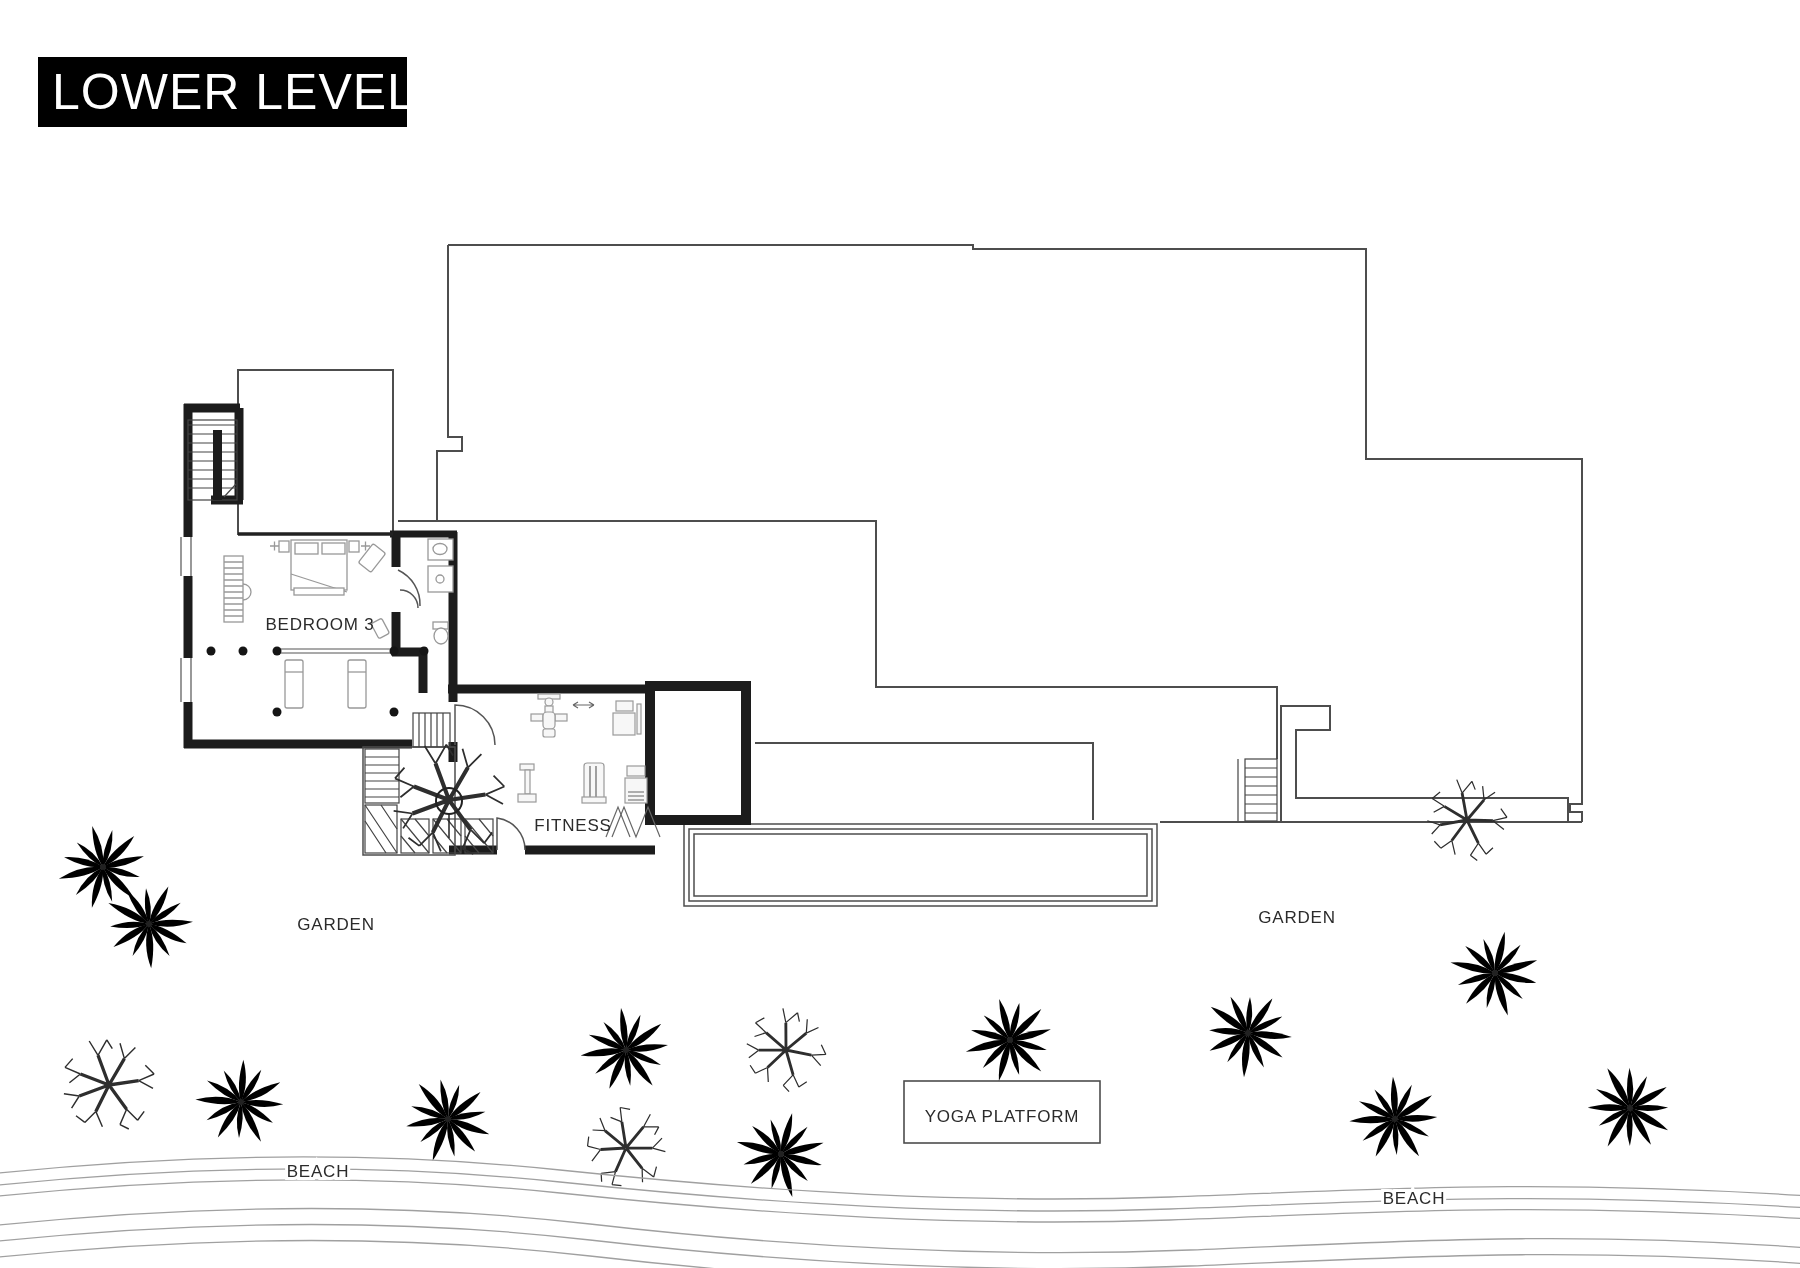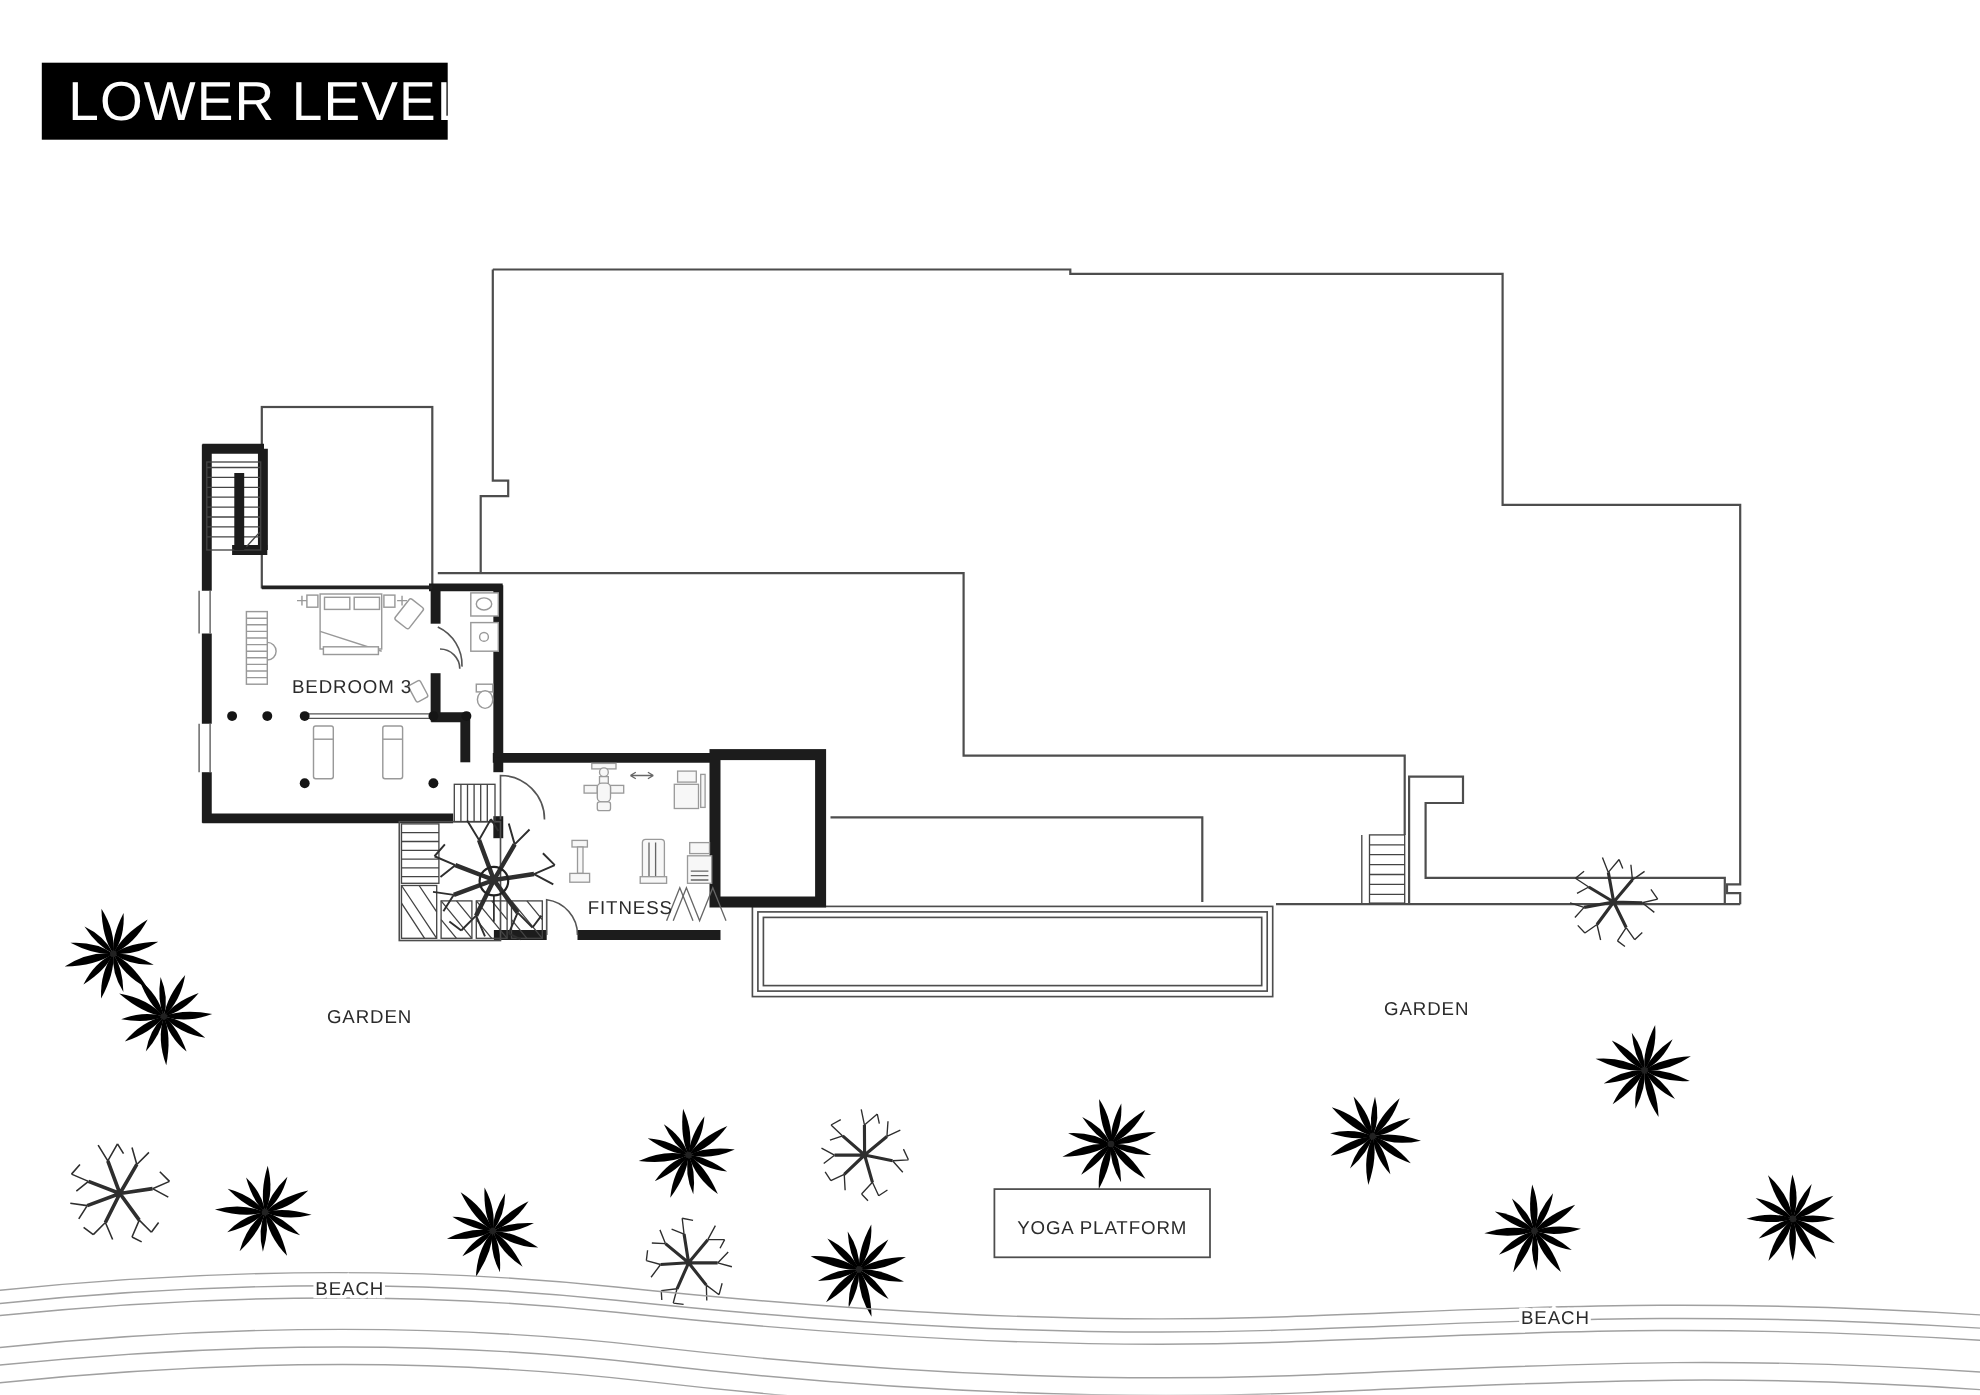--- a/index.html
+++ b/index.html
@@ -1,20 +1,20 @@
 <!DOCTYPE html>
 <html><head>
 <meta charset="utf-8">
 <style>
   html,body{margin:0;padding:0;background:#ffffff;}
   body{width:1800px;height:1268px;position:relative;overflow:hidden;
        font-family:"Liberation Sans", sans-serif;}
   .stage{position:absolute;inset:0;}
   .title-box{position:absolute;left:38px;top:57px;width:369px;height:70px;
-       background:#000000;display:flex;align-items:center;padding:0 24px;
+       background:#000000;display:flex;align-items:center;padding:0 14px;
        box-sizing:border-box;}
   .title-box span{color:#ffffff;font-size:50px;letter-spacing:1px;
        white-space:nowrap;}
   svg{position:absolute;left:0;top:0;}
   text{font-family:"Liberation Sans", sans-serif;fill:#2b2b2b;
        font-size:17px;letter-spacing:0.8px;}
   .halo{paint-order:stroke;stroke:#ffffff;stroke-width:6px;}
   .thin{stroke:#4d4d4d;stroke-width:2;fill:none;}
   .thin15{stroke:#4d4d4d;stroke-width:1.5;fill:none;}
   .wall{stroke:#1c1c1c;stroke-width:9;fill:none;stroke-linecap:butt;}

